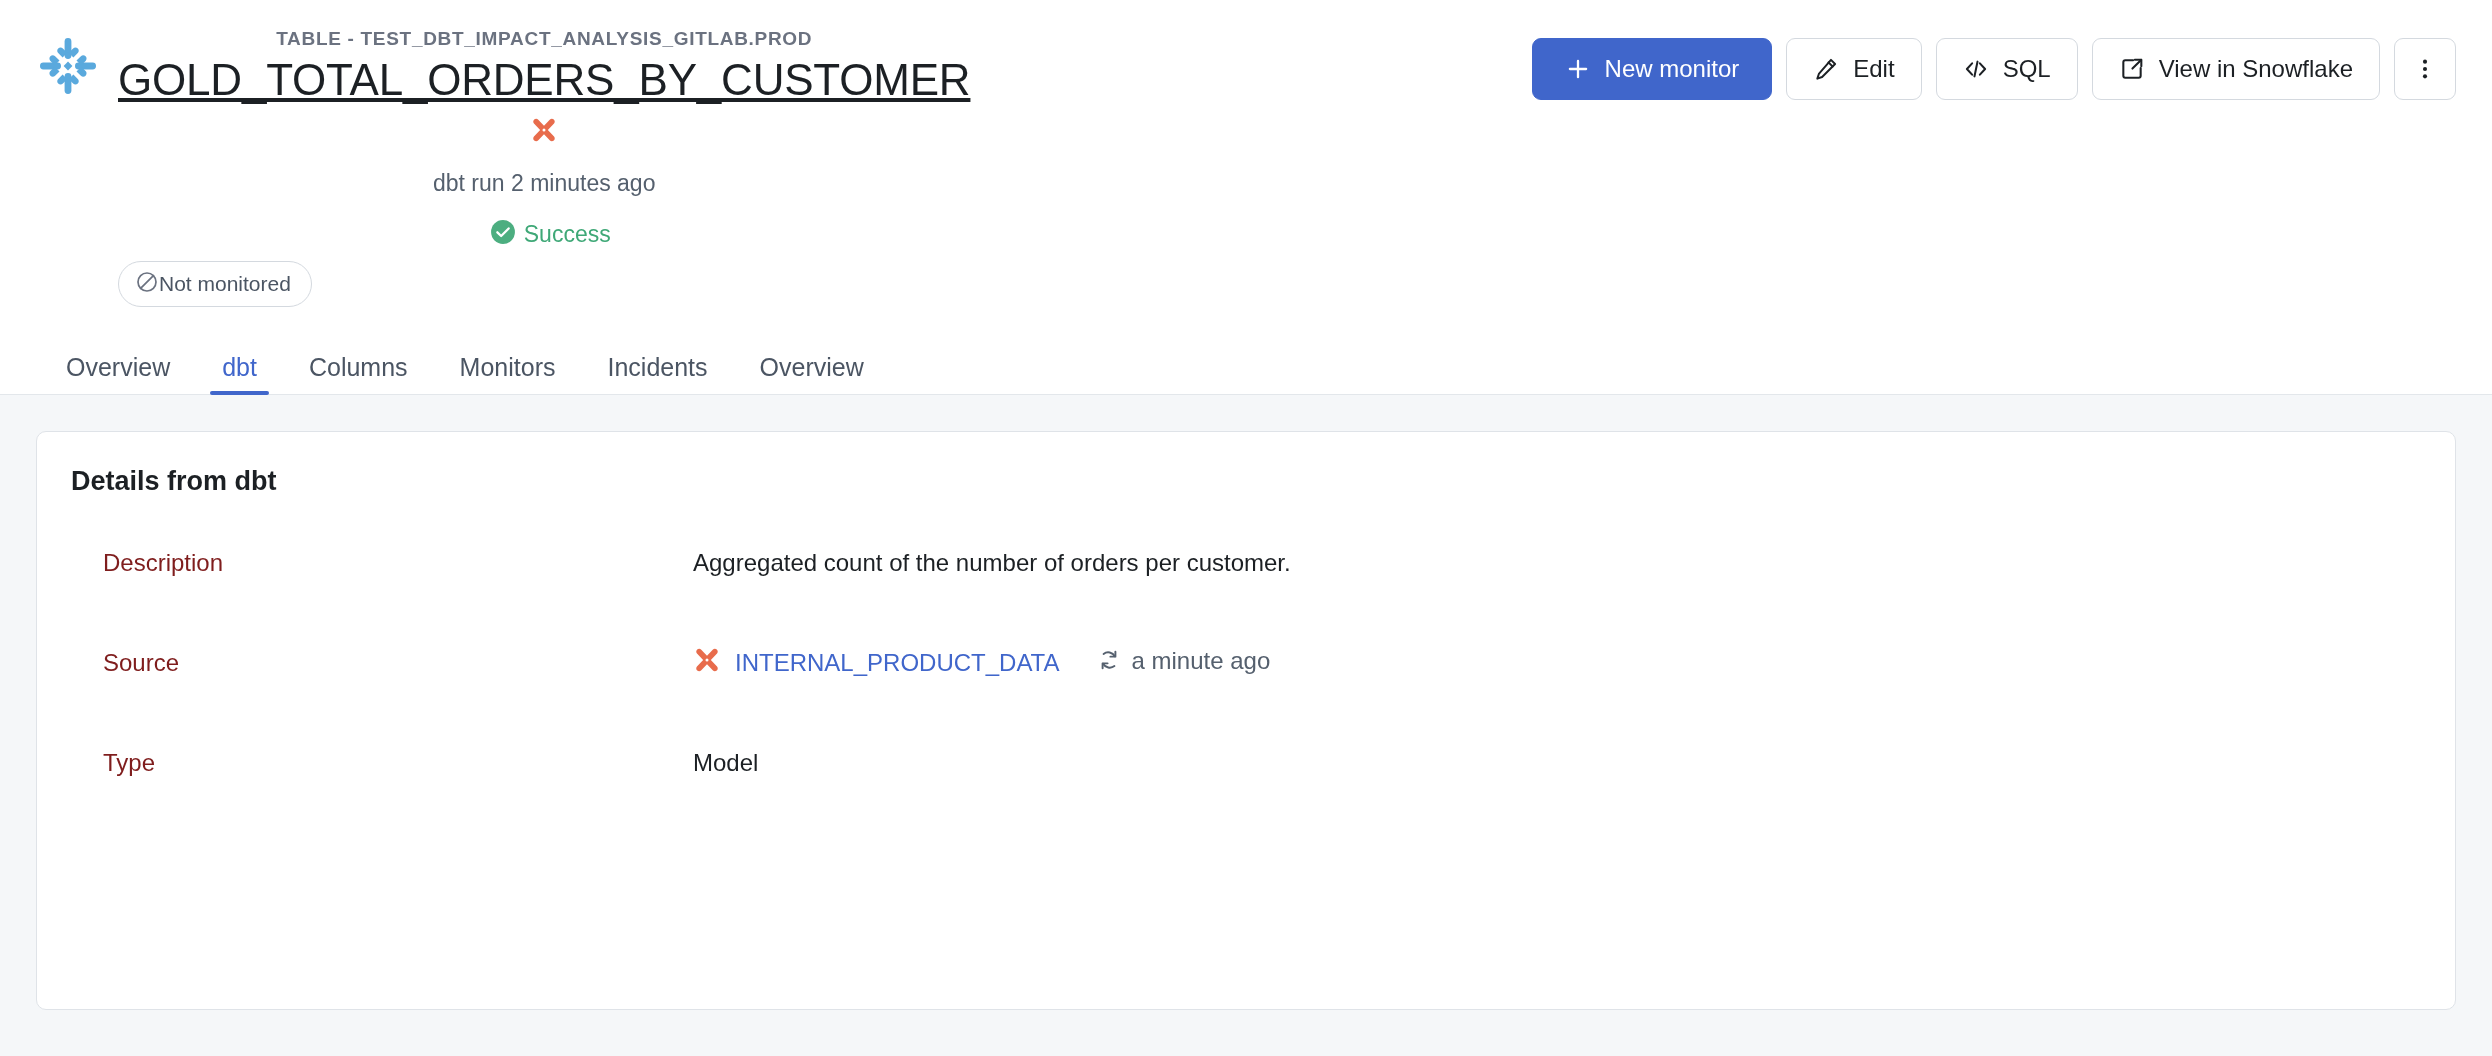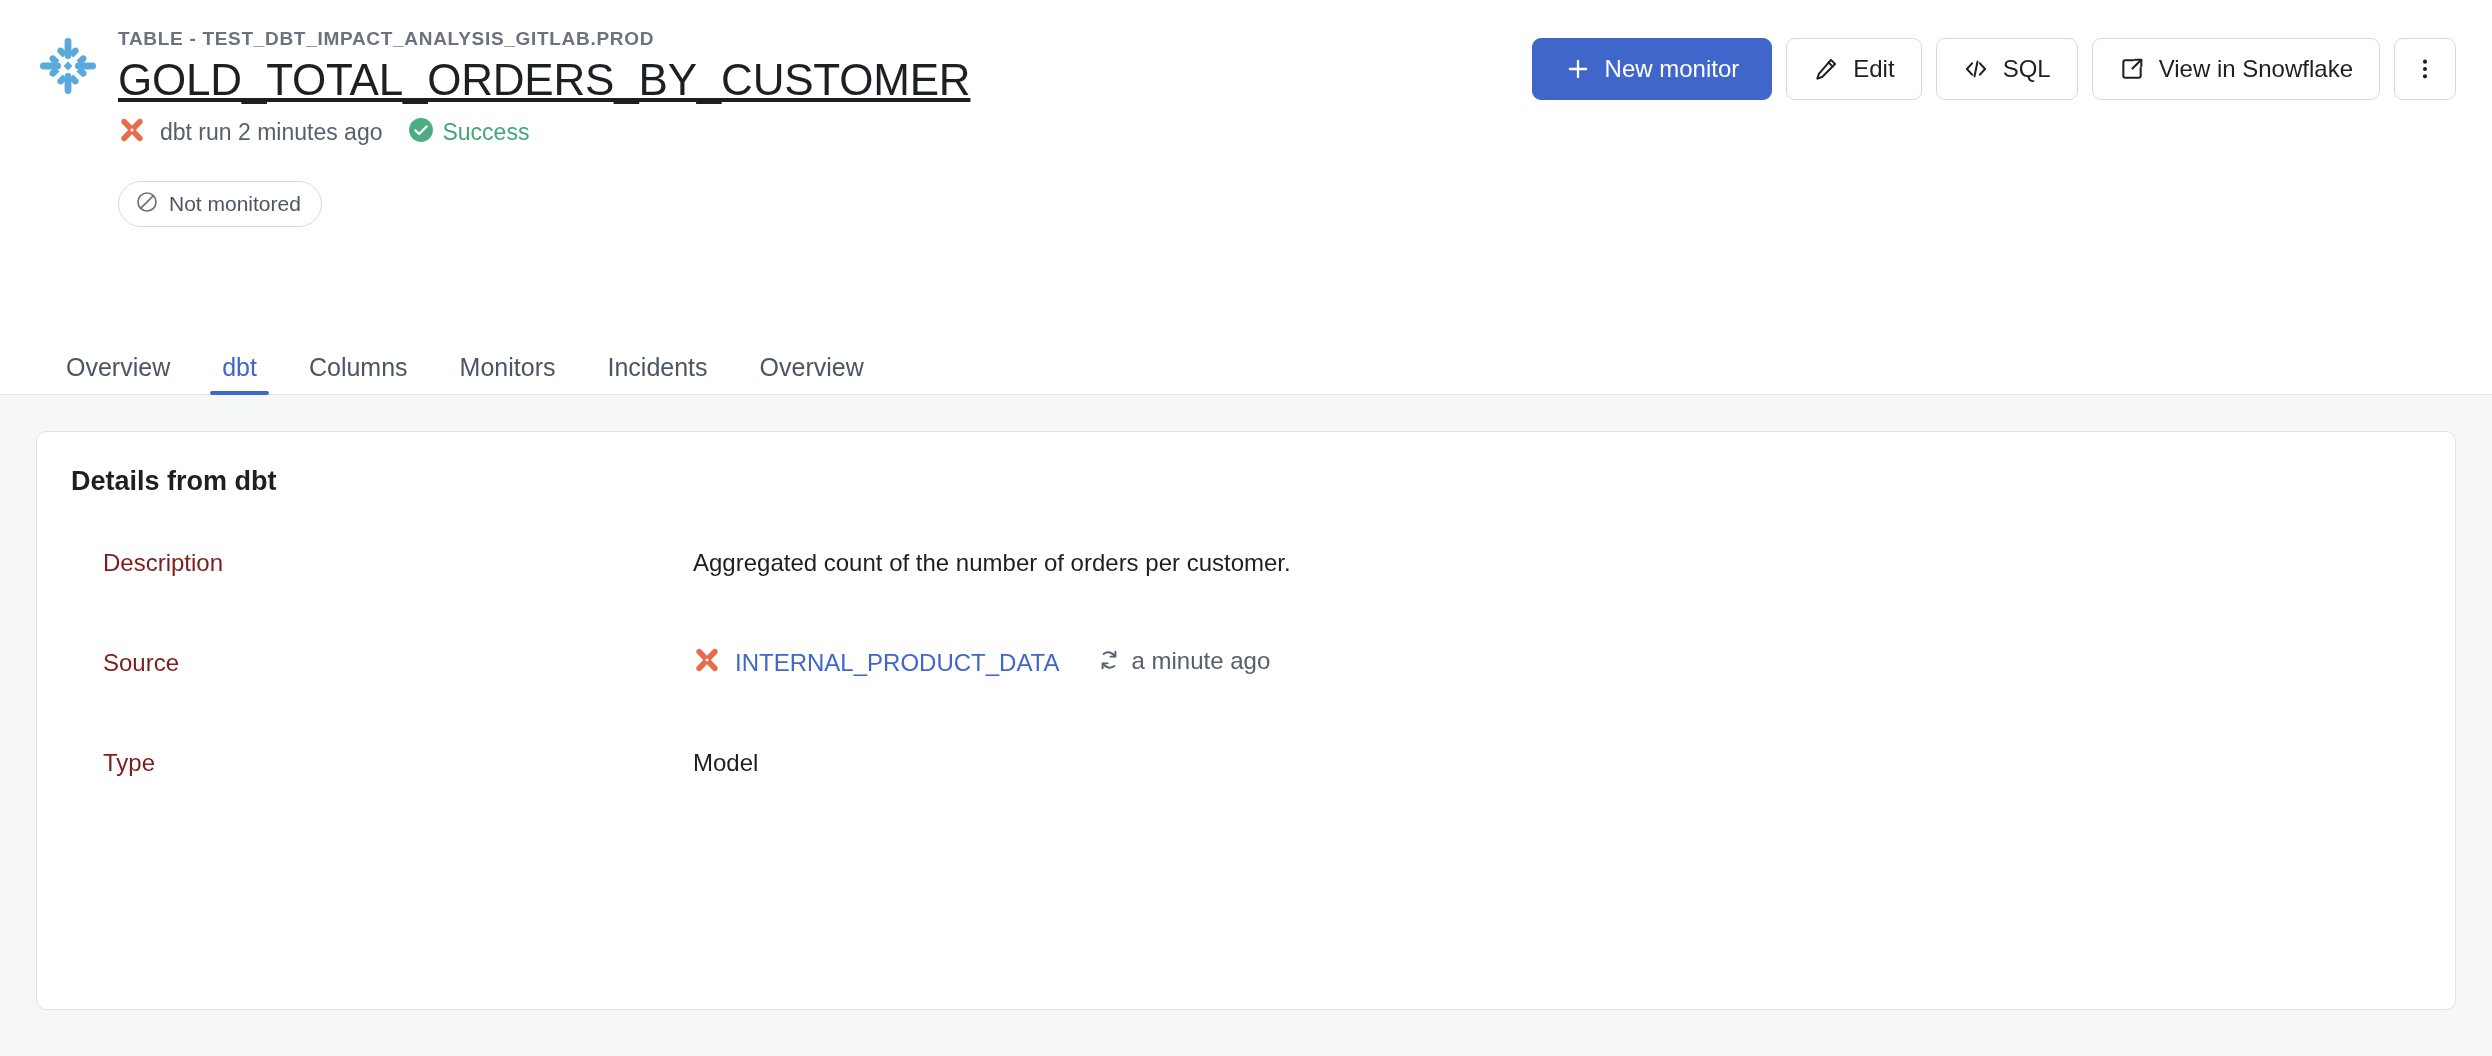--- a/index.html
+++ b/index.html
@@ -44,36 +44,38 @@
   }
   .identity-text { padding-top: 4px; }
   .breadcrumb {
     font-size: 19px;
     letter-spacing: 0.7px;
     color: #6b7280;
     font-weight: 600;
     margin: 0 0 4px 0;
     line-height: 1.2;
     white-space: nowrap;
+    text-align: center;
   }
   .page-title {
     font-size: 44px;
     line-height: 1.12;
     font-weight: 400;
     color: #1c2024;
     margin: 0;
     letter-spacing: -0.2px;
     white-space: nowrap;
     text-decoration: underline;
   }
   .run-status-row {
     display: flex;
     align-items: center;
-    gap: 14px;
+    gap: 22px;
     margin-top: 12px;
+    flex-direction: column;
   }
   .run-status-row .dbt-x { flex: 0 0 auto; }
   .run-text {
     font-size: 23px;
     color: #55606e;
     white-space: nowrap;
   }
   .success-group {
     display: flex;
     align-items: center;
@@ -81,25 +83,24 @@
     margin-left: 12px;
   }
   .success-text {
     font-size: 23px;
     color: #3fa877;
     white-space: nowrap;
   }
   .monitor-badge {
     display: inline-flex;
     align-items: center;
-    gap: 10px;
     border: 1px solid #d4d9df;
     border-radius: 999px;
     padding: 8px 20px 8px 16px;
-    margin-top: 33px;
+    margin-top: 12px;
     background: #ffffff;
   }
   .monitor-badge-label {
     font-size: 21px;
     color: #4b5563;
     white-space: nowrap;
   }
 
   
   .actions {

